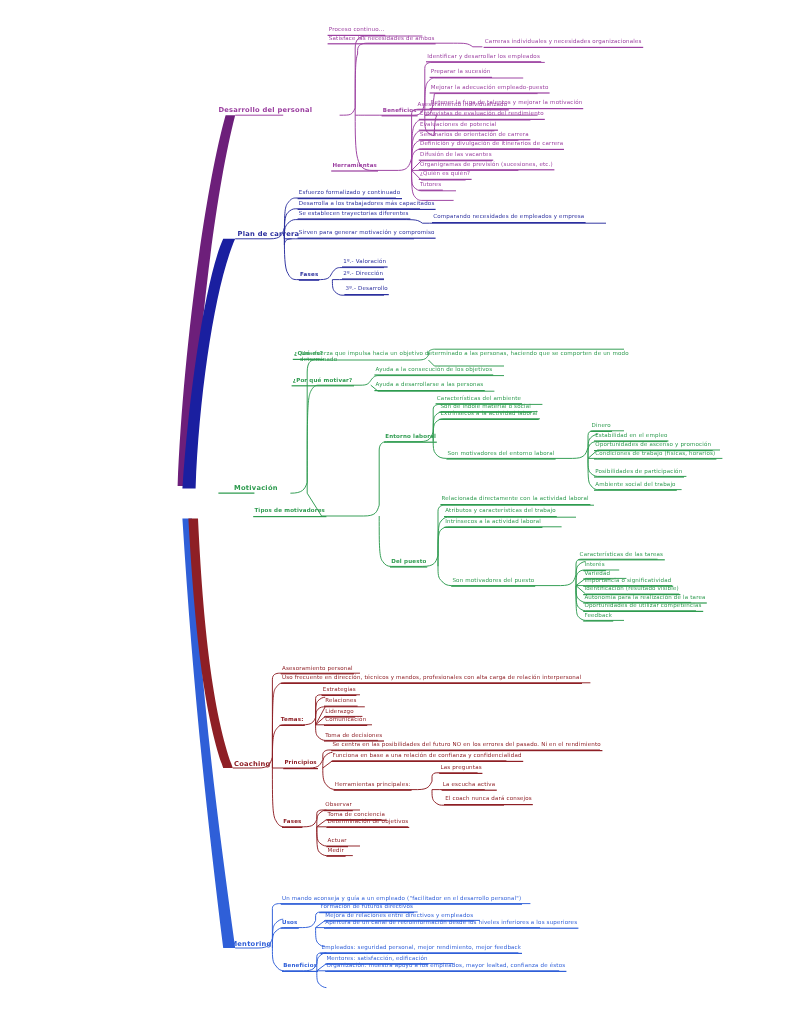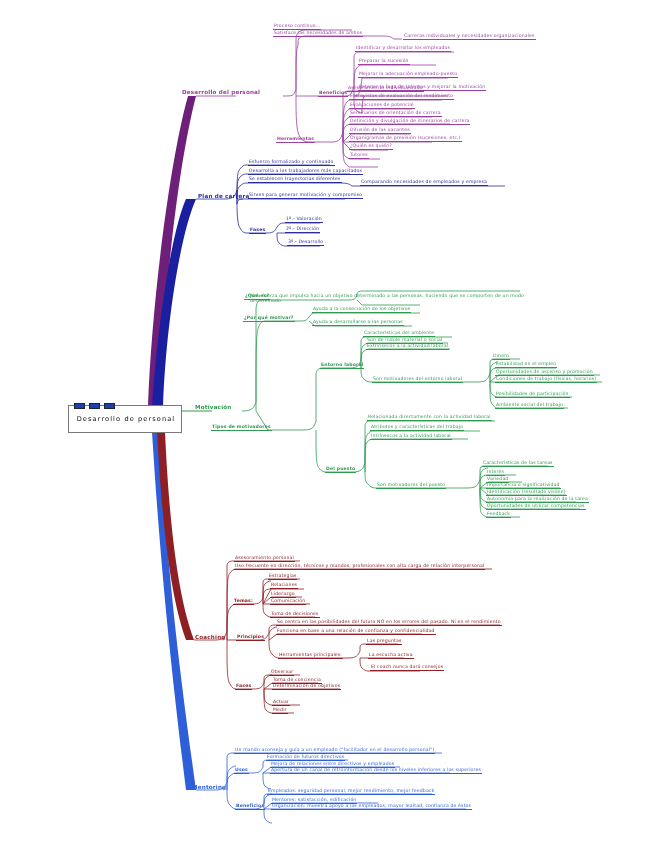--- a/index.html
+++ b/index.html
@@ -294,26 +294,20 @@
       <path d="M264,809 L272,803"></path>
       <path d="M264,809 L272,809"></path>
       <path d="M264,809 C264,815 264,818 266,820 C268,822 270,823 272,823"></path>
       <path d="M268,794 L432,794"></path>
       <path d="M272,803 L378,803"></path>
       <path d="M272,809 L466,809"></path>
       <path d="M264,809 C264,802 264,799 266,797 C268,795 270,794 272,794"></path>
     </g>
   </svg>
 
-  <div id="root">
-    <div class="handle" id="h1"></div>
-    <div class="handle" id="h2"></div>
-    <div class="handle" id="h3"></div>
-    <div class="rootlabel">Desarrollo de personal</div>
-  </div>
 
   <div class="node c-dev main-label nounder" style="left:181px;top:90px"><span class="txt">Desarrollo del personal</span></div>
 
   <div class="node c-dev" style="left:273px;top:24px"><span class="txt">Proceso continuo...</span></div>
   <div class="node c-dev" style="left:273px;top:31px"><span class="txt">Satisface las necesidades de ambos</span></div>
   <div class="node c-dev" style="left:403px;top:34px"><span class="txt">Carreras individuales y necesidades organizacionales</span></div>
 
   <div class="node c-dev sub-label" style="left:318px;top:91px"><span class="txt">Beneficios</span></div>
   <div class="node c-dev" style="left:355px;top:46px"><span class="txt">Identificar y desarrollar los empleados</span></div>
   <div class="node c-dev" style="left:358px;top:59px"><span class="txt">Preparar la sucesión</span></div>

